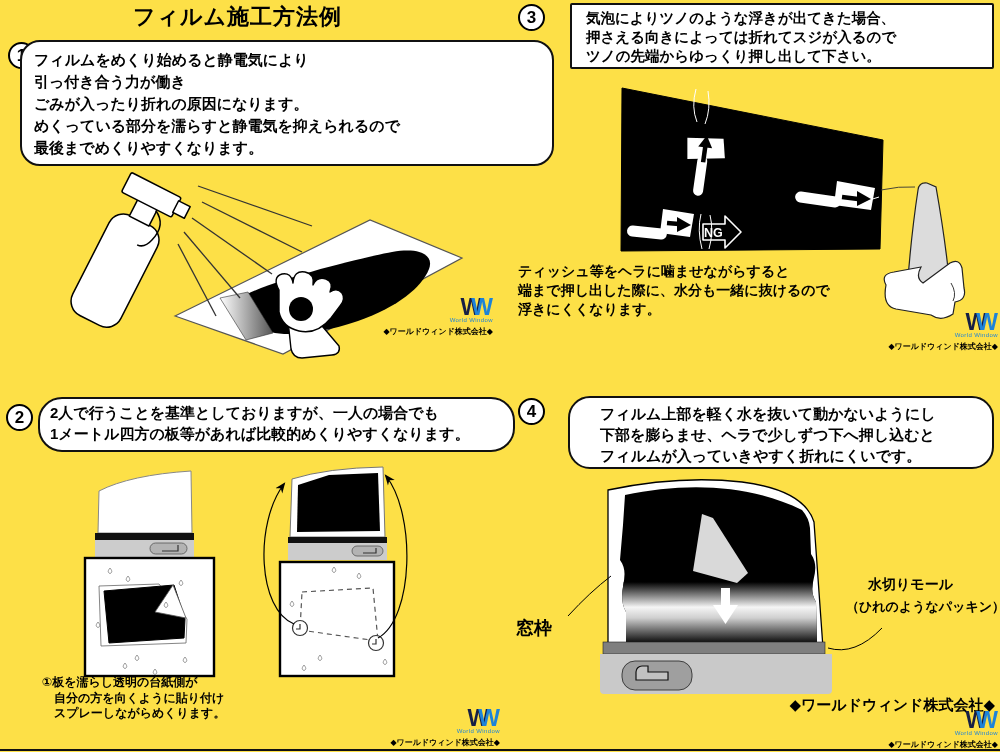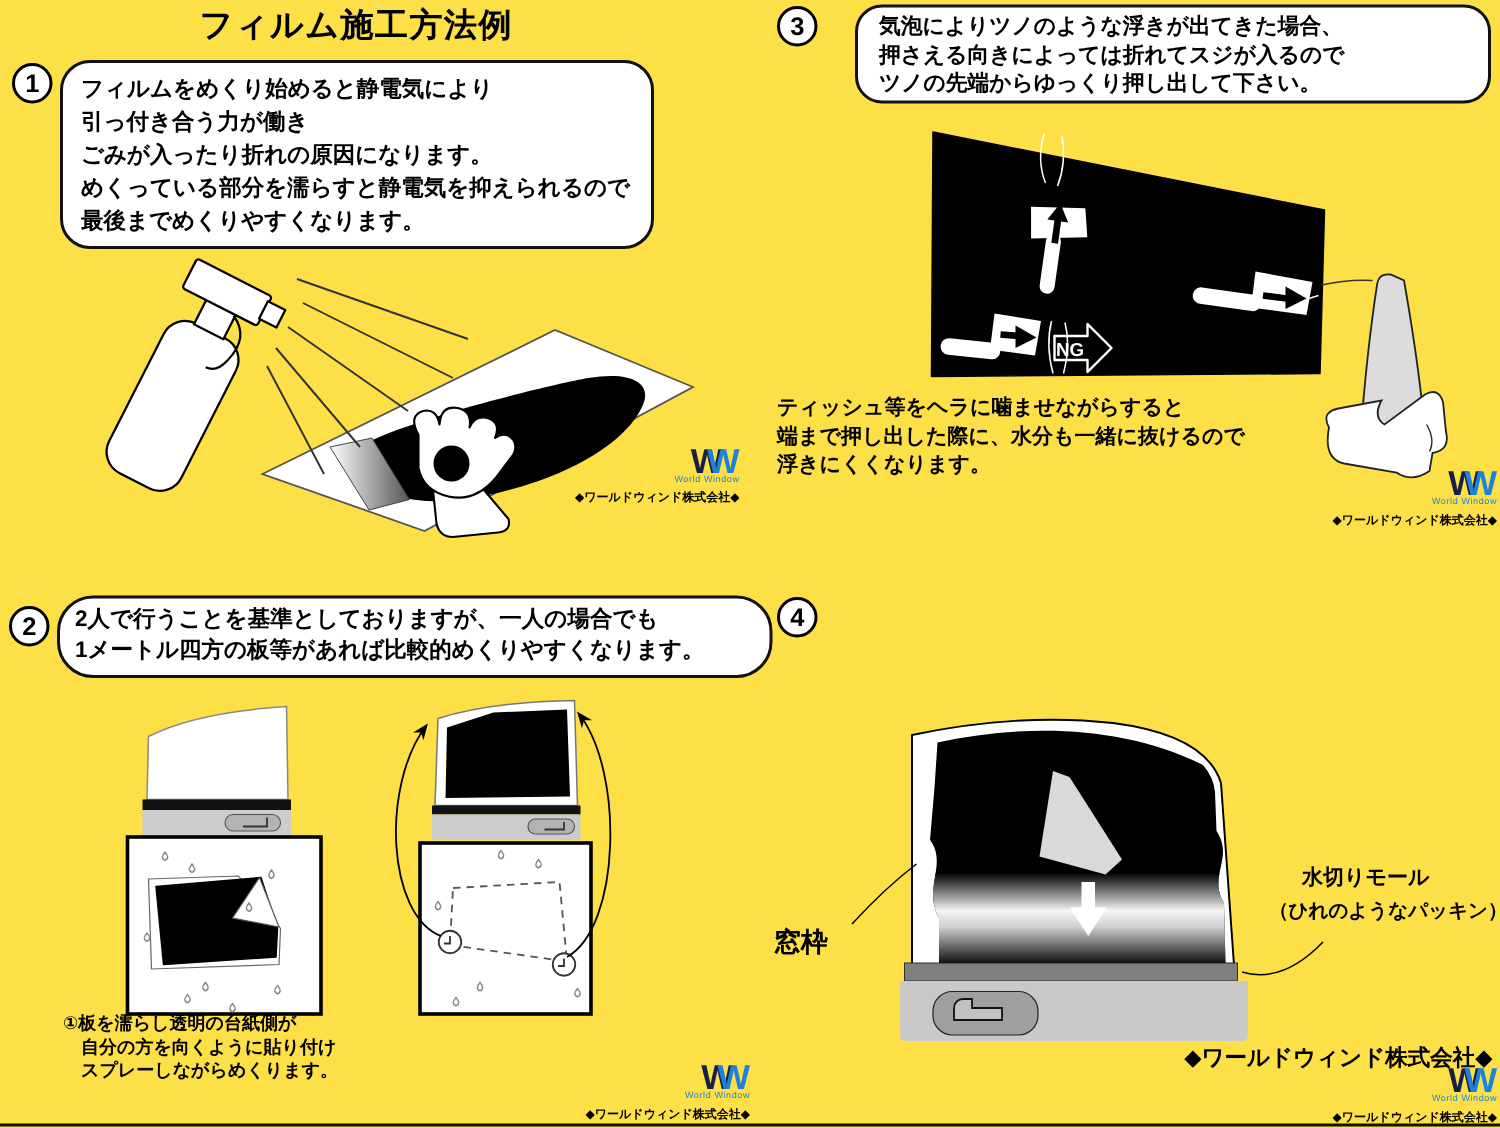--- a/index.html
+++ b/index.html
@@ -7,21 +7,21 @@
         font-family:"Liberation Sans","DejaVu Sans",sans-serif;color:#000;}
   .abs{position:absolute;}
   .title{font-size:22px;font-weight:bold;text-align:center;letter-spacing:1px;}
   .stepnum{width:27px;height:27px;border:2px solid #000;border-radius:50%;
            display:flex;align-items:center;justify-content:center;
            font-size:17px;font-weight:bold;background:#fff;box-sizing:border-box;}
   .bubble{border:2px solid #111;background:#fff;box-sizing:border-box;
           font-weight:bold;white-space:pre-line;}
   .b1{border-radius:20px;font-size:15px;line-height:22px;padding:7px 12px;}
   .b2{border-radius:24px;font-size:15px;line-height:21px;padding:3px 10px;}
-  .b3{border-radius:18px;font-size:14.5px;line-height:19px;padding:4px 14px;}
+  .b3{border-radius:2px;font-size:14.5px;line-height:19px;padding:4px 14px;}
   .b4{border-radius:22px;font-size:15px;line-height:21px;padding:5px 14px 5px 30px;}
   .caption{font-size:12px;line-height:15.5px;font-weight:bold;white-space:pre-line;}
   .note{font-size:14px;line-height:19px;font-weight:bold;white-space:pre-line;z-index:5;}
   .lbl{font-weight:bold;white-space:pre;z-index:6;}
   .brandmark{text-align:right;z-index:6;}
   .ww{font-size:23px;font-weight:800;line-height:17px;letter-spacing:0;}
   .ww .w1{color:#161f45;}
   .ww .w2{color:#1e83d8;margin-left:-11px;}
   .ww-sub{font-size:6px;color:#1e83d8;line-height:7px;margin-top:1px;letter-spacing:0.4px;}
   .company-small{font-size:8px;font-weight:bold;margin-top:2px;white-space:nowrap;}
@@ -31,21 +31,21 @@
   .bottomline{left:0;top:749px;width:1000px;height:2px;background:#111;}
 </style>
 </head>
 <body>
 
 <div class="page">
 
   <div class="abs title" style="left:130px;top:2px;width:215px;">フィルム施工方法例</div>
 
   <div class="abs stepnum" style="left:8px;top:42px;">1</div>
-  <div class="abs bubble b1" style="left:40px;top:40px;width:396px;height:126px;">フィルムをめくり始めると静電気により
+  <div class="abs bubble b1" style="left:20px;top:40px;width:534px;height:126px;">フィルムをめくり始めると静電気により
 引っ付き合う力が働き
 ごみが入ったり折れの原因になります。
 めくっている部分を濡らすと静電気を抑えられるので
 最後までめくりやすくなります。</div>
 
   <svg class="illus" style="left:40px;top:168px;" width="460" height="196" viewBox="0 0 460 196">
     <defs>
       <linearGradient id="peelgrad" x1="0" y1="0" x2="1" y2="0">
         <stop offset="0" stop-color="#fff"></stop>
           <stop offset="1" stop-color="#555"></stop>
@@ -203,20 +203,23 @@
 端まで押し出した際に、水分も一緒に抜けるので
 浮きにくくなります。</div>
 
   <div class="abs brandmark" style="left:853px;top:314px;width:145px;">
     <div class="ww"><span class="w1">W</span><span class="w2">W</span></div>
     <div class="ww-sub">World Window</div>
     <div class="company-small">◆ワールドウィンド株式会社◆</div>
   </div>
 
   <div class="abs stepnum" style="left:518px;top:398px;">4</div>
+  <div class="abs bubble b4" style="left:568px;top:396px;width:426px;height:73px;">フィルム上部を軽く水を抜いて動かないようにし
+下部を膨らませ、ヘラで少しずつ下へ押し込むと
+フィルムが入っていきやすく折れにくいです。</div>
 
   <svg class="illus" style="left:510px;top:470px;" width="490" height="228" viewBox="0 0 490 228">
     <defs>
       <linearGradient id="bulge" x1="0" y1="0" x2="0" y2="1">
         <stop offset="0" stop-color="#000"></stop>
         <stop offset="0.42" stop-color="#f5f5f5"></stop>
         <stop offset="0.6" stop-color="#cfcfcf"></stop>
         <stop offset="1" stop-color="#111"></stop>
       </linearGradient>
       <clipPath id="filmclip">

